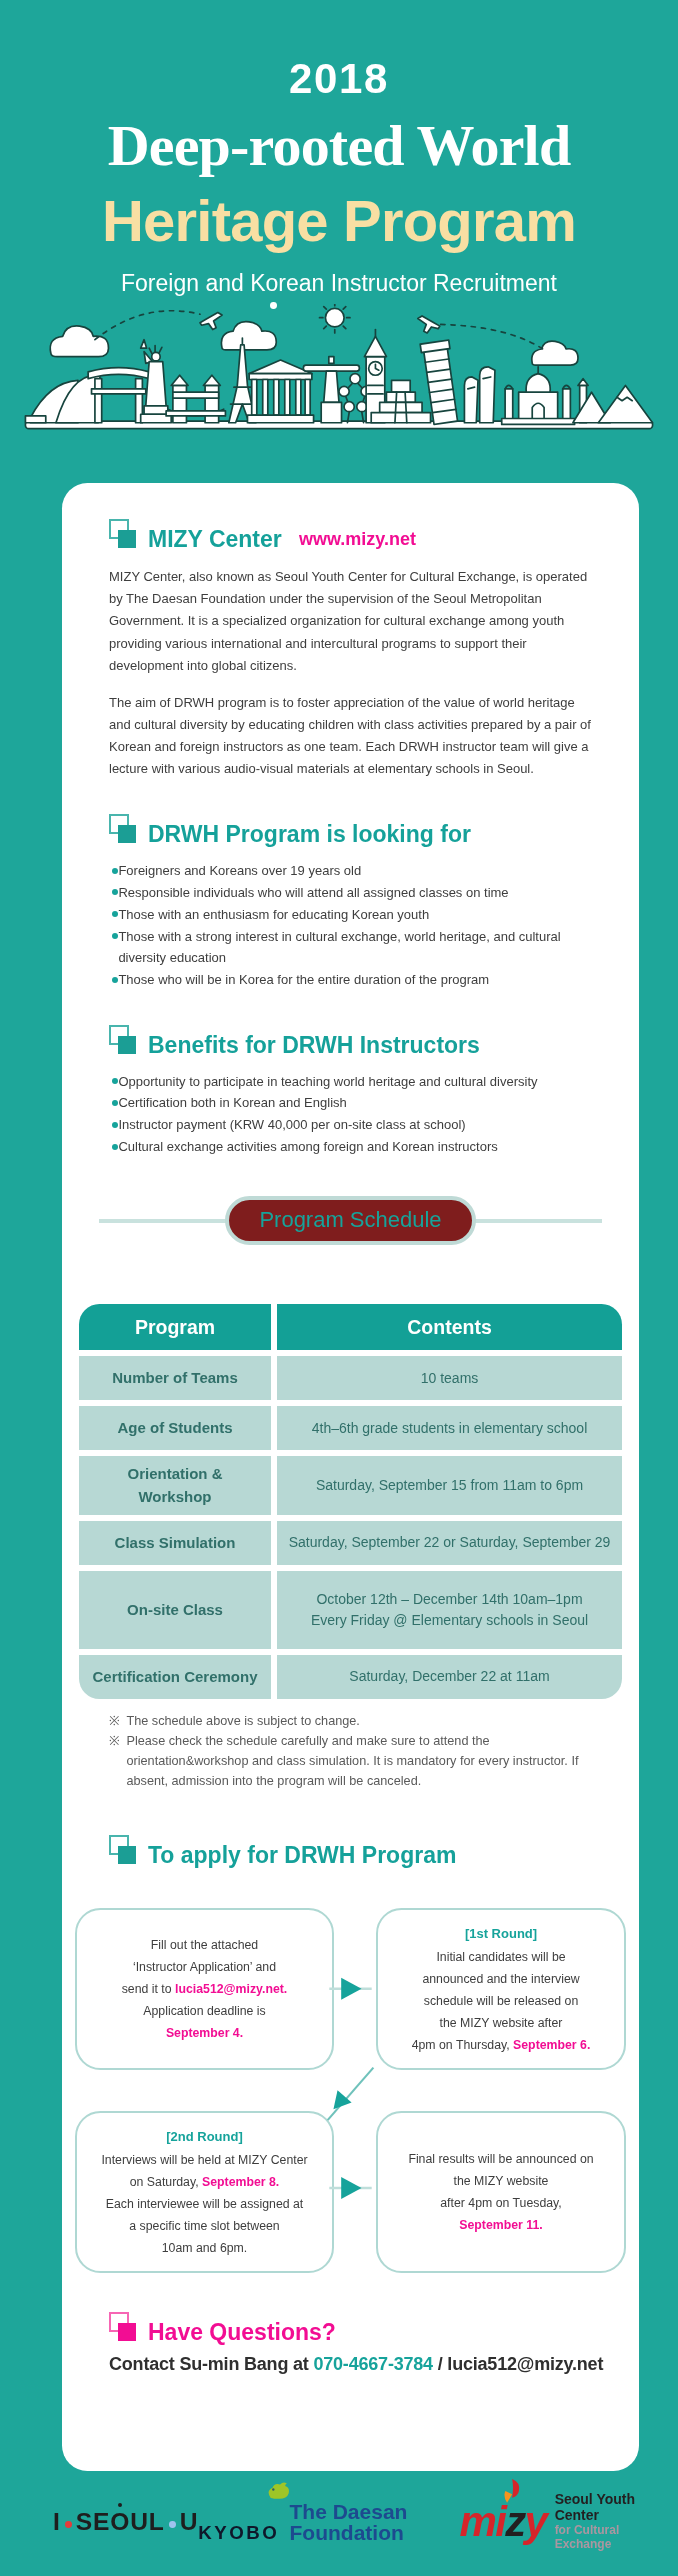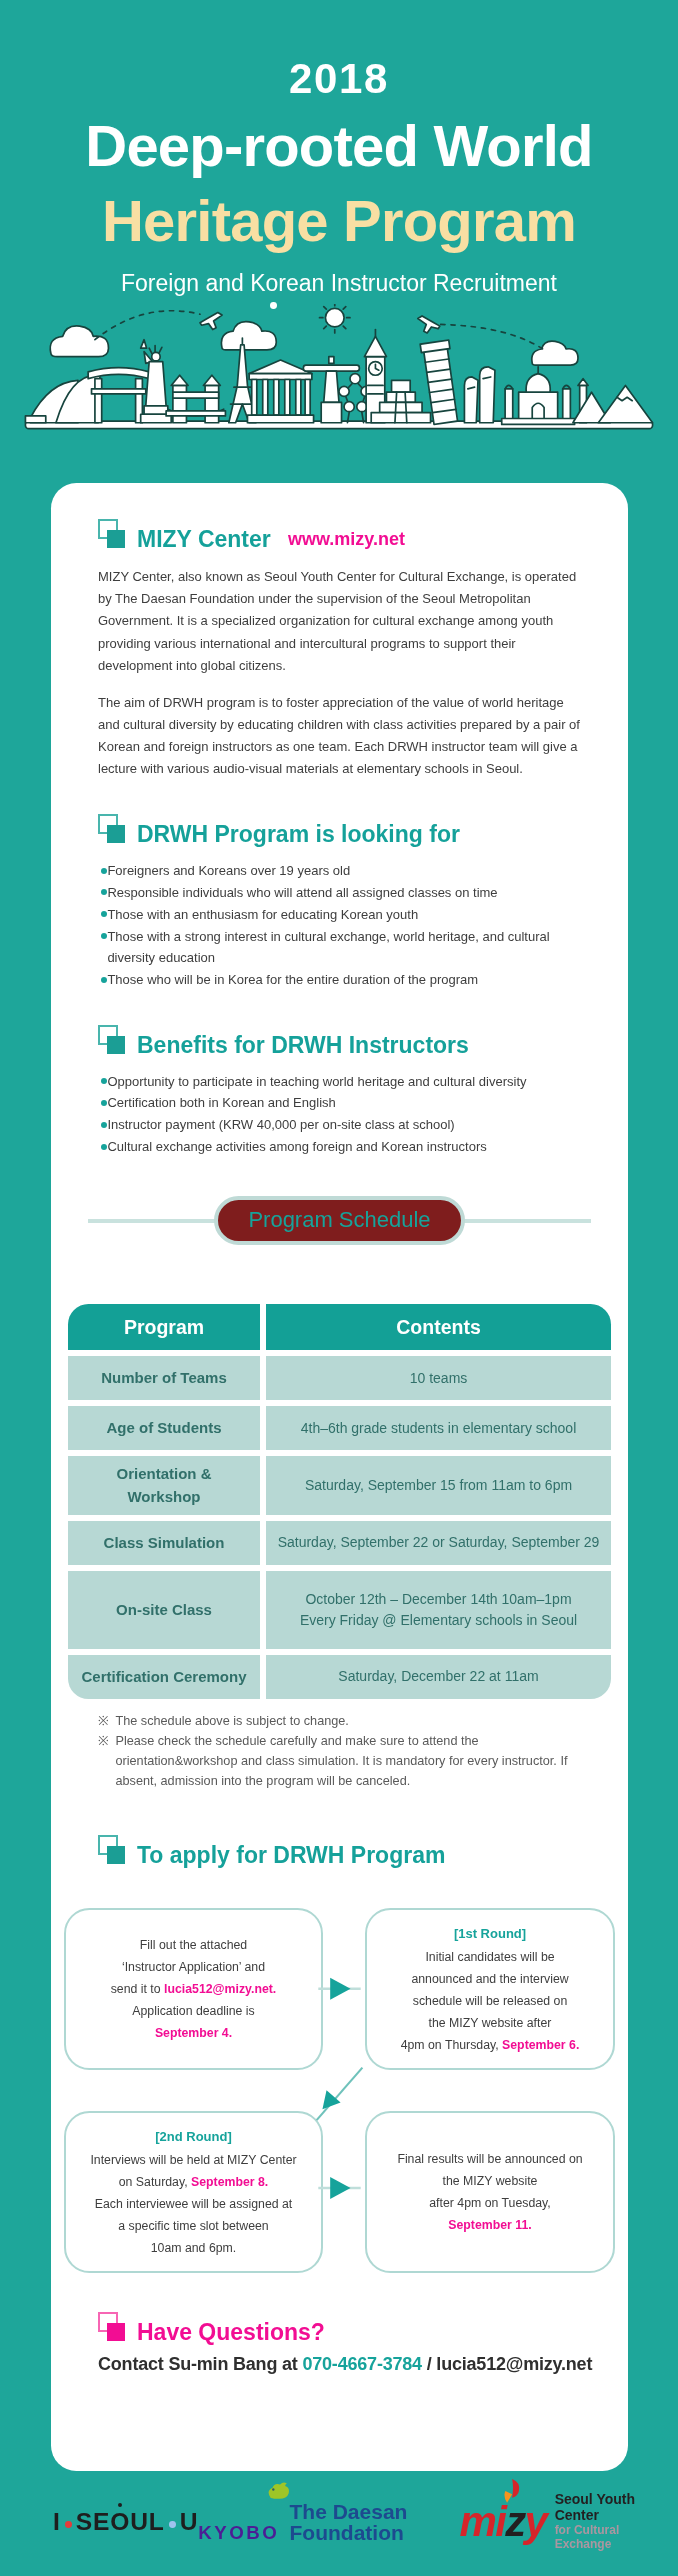--- a/index.html
+++ b/index.html
@@ -1,28 +1,28 @@
 <!DOCTYPE html>
 <html style="font-size:13.6px"><head>
 <meta charset="utf-8">
 <style>
   html,body{margin:0;padding:0;background:#0e7f76;}
   .poster{position:relative;width:678px;height:2576px;background:#1EA69A;overflow:hidden;
           font-family:"Liberation Sans",sans-serif;margin:0 auto;}
   
   .hdr{padding-top:58px;text-align:center;color:#fff;}
   .hdr .year{font-size:42px;font-weight:700;letter-spacing:1.7px;line-height:1;}
-  .hdr .t1{font-size:58px;font-weight:800;line-height:1.1;margin-top:13.6px;letter-spacing:-0.8px;}
+  .hdr .t1{font-size:58px;font-weight:800;line-height:1.1;margin-top:13.6px;letter-spacing:-0.8px;font-family:Liberation Serif, serif;}
   .hdr .t2{font-size:58px;font-weight:800;line-height:1.1;margin-top:12px;color:#F8DFA3;letter-spacing:-0.8px;}
   .hdr .sub{position:relative;font-size:23px;font-weight:400;margin-top:17px;}
   .sub-dot{position:absolute;left:270px;top:32px;width:6.8px;height:6.8px;border-radius:50%;background:#fff;}
   
   .sky{display:block;margin-top:6.8px;}
   
-  .card{position:absolute;left:51px;top:483px;width:577px;height:1988px;background:#fff;
+  .card{position:absolute;left:62px;top:483px;width:577px;height:1988px;background:#fff;
         border-radius:25.4px;padding:36px 47px 8px;box-sizing:border-box;overflow:hidden;color:#3E3E3E;}
   .shead{display:flex;align-items:flex-end;gap:12px;}
   .marker{position:relative;width:27px;height:32px;flex:none;}
   .marker .outline{position:absolute;left:0;top:0;width:16px;height:16px;border:2.5px solid #49B5AD;background:#fff;}
   .marker .solid{position:absolute;left:9.3px;top:11px;width:18px;height:18px;background:#1B9E95;z-index:2;}
   .marker.pink .outline{border-color:#F766B4;}
   .marker.pink .solid{background:#F20D93;}
   h2{font-size:23px;font-weight:700;color:#15A19A;margin:0 0 -1.7px 0;white-space:nowrap;}
   h2.pinkh{color:#F20D93;}
   .weblink{font-size:18px;font-weight:700;color:#F20D93;margin:0 0 0.8px 5.1px;}
@@ -65,21 +65,21 @@
   .contact .phone{color:#16A39B;}
   
   .footer{position:absolute;left:0;top:2483px;width:678px;height:78px;display:flex;
           align-items:center;justify-content:space-between;padding:0 41px 0 53px;box-sizing:border-box;}
   .iseoul{font-size:24.6px;font-weight:800;color:#1E1E1E;display:flex;align-items:center;letter-spacing:0.8px;}
   .ldot{width:6.8px;height:6.8px;border-radius:50%;margin:5.1px 4.2px 0;}
   .ldot.red{background:#E23C3C;} .ldot.blue{background:#9FC3EE;}
   .o-acc{position:relative;}
   .o-acc::after{content:"";position:absolute;left:7.6px;top:-5.1px;width:4.2px;height:4.2px;border-radius:50%;background:#1E1E1E;}
   .kyobo{display:flex;align-items:flex-end;gap:10.2px;position:relative;}
-  .kyobo .brand{font-size:18.7px;font-weight:800;color:#4c1d95;letter-spacing:2.5px;line-height:1;}
+  .kyobo .brand{font-size:18.7px;font-weight:800;color:#0f172a;letter-spacing:2.5px;line-height:1;}
   .kyobo .bird{position:absolute;left:66px;top:-20.4px;}
   .kyobo .dsf{font-size:21px;font-weight:800;color:#1D4A8F;line-height:1;}
   .mizy{display:flex;align-items:center;gap:8.5px;}
   .mizy .word{position:relative;font-size:42px;font-weight:800;font-style:italic;line-height:1;letter-spacing:-1.7px;text-align:center;}
   .mizy .red{color:#D6252A;} .mizy .blk{color:#231F20;}
   .mizy .flame{position:absolute;left:42px;top:-22px;}
   .mizy .tag1{font-size:14px;font-weight:800;color:#231F20;line-height:1.1;}
   .mizy .tag2{font-size:12px;font-weight:700;color:#AB96A0;line-height:1.2;}
 </style>
 </head>

